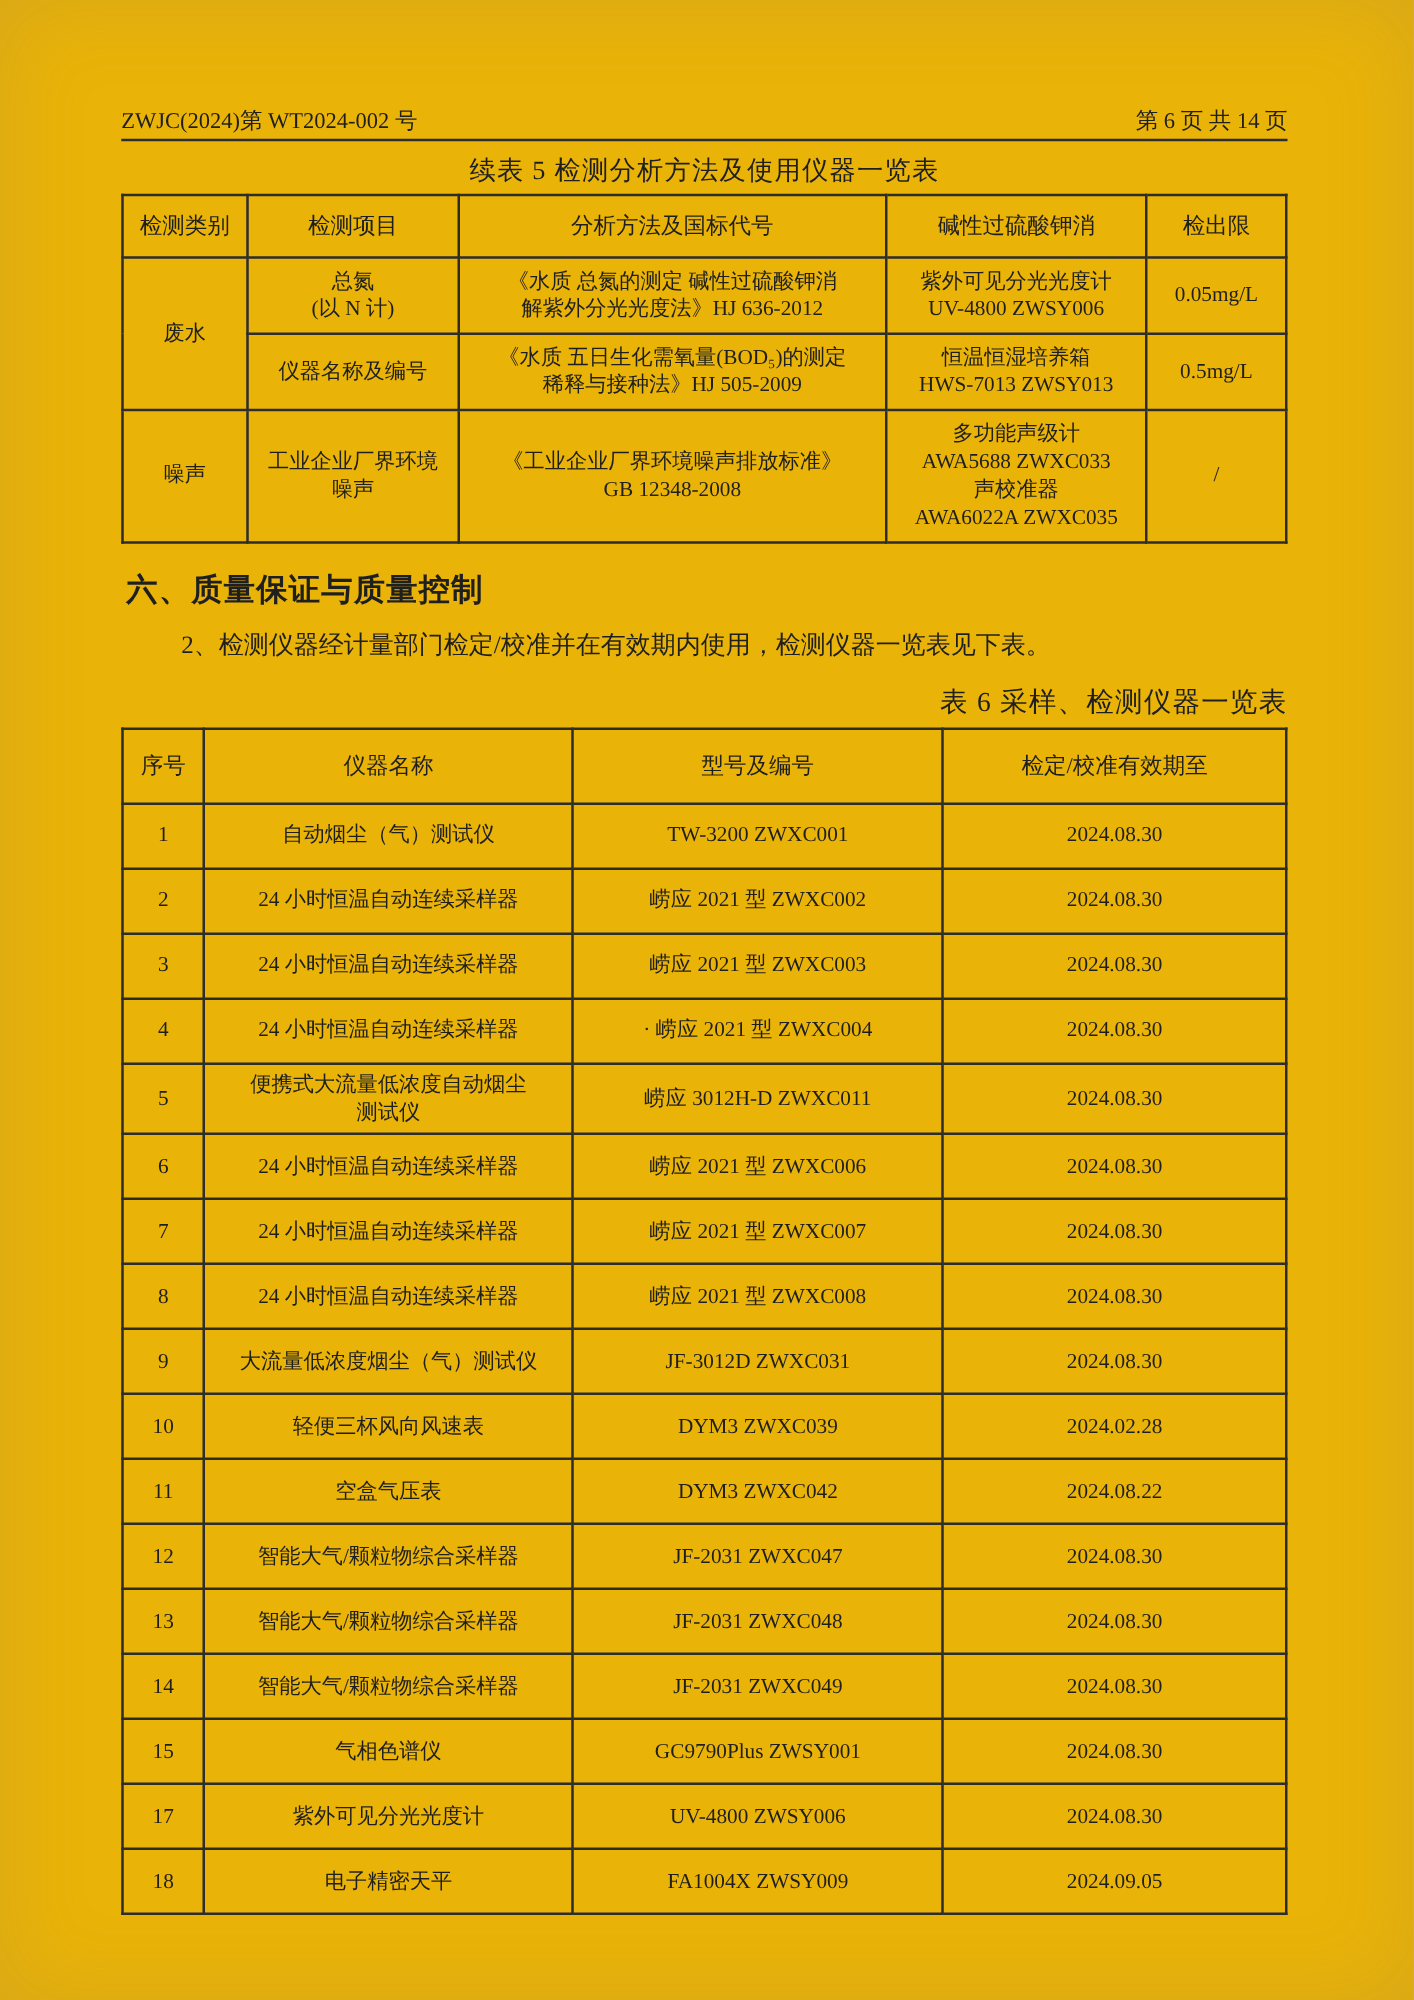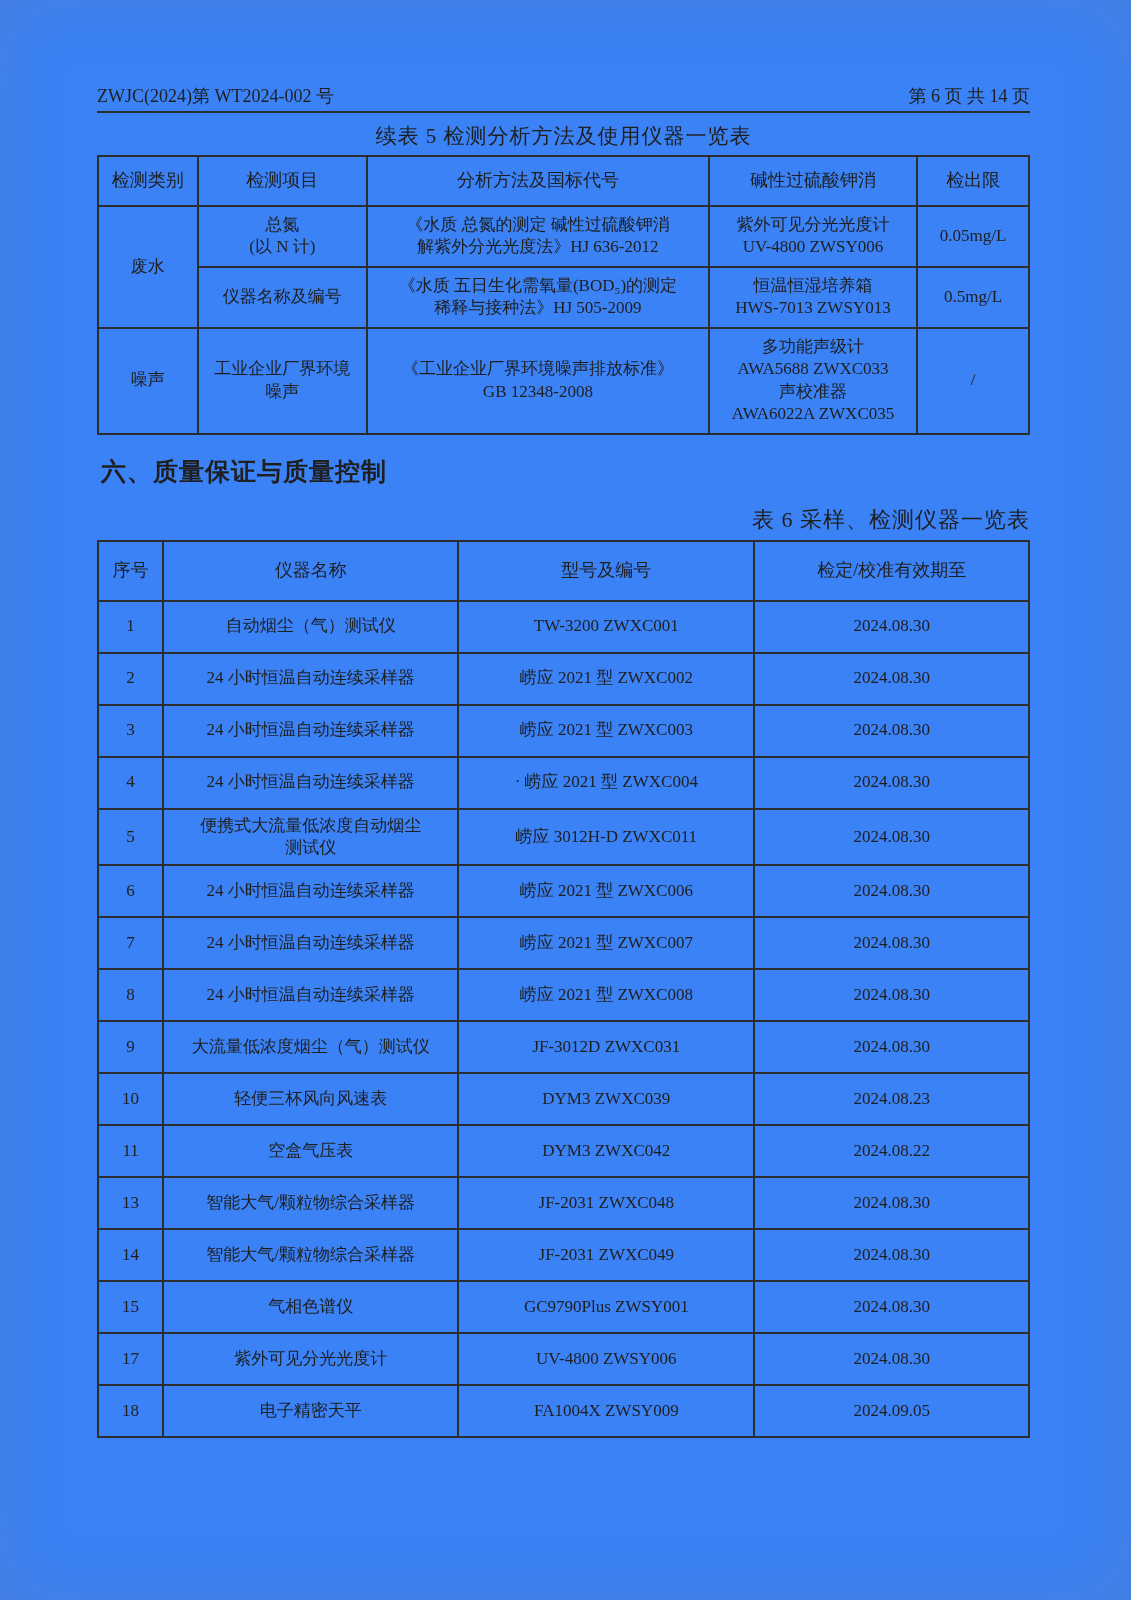--- a/index.html
+++ b/index.html
@@ -1,21 +1,21 @@
 <!DOCTYPE html>
 <html><head>
 <meta charset="utf-8">
 <style>
   html,body{margin:0;padding:0;}
   body{background:#c9c7c3;}
   .page{
     position:relative;
     width:1131px;height:1600px;
     margin:0 auto;
-    background:#3b82f6;
+    background:#eab308;
     box-shadow:inset 0 0 70px rgba(120,115,105,.18);
     box-sizing:border-box;
     padding:84px 101px 0 97px;
     font-family:"Liberation Serif","DejaVu Serif",serif;
     color:#1f1f1f;
     overflow:hidden;
   }
   .doc-header{
     display:flex;justify-content:space-between;align-items:flex-end;
     border-bottom:2px solid #2d2d2d;
@@ -107,20 +107,21 @@
         <td class="pre">多功能声级计
 AWA5688 ZWXC033
 声校准器
 AWA6022A ZWXC035</td>
         <td>/</td>
       </tr>
     </tbody>
   </table>
 
   <div class="section-heading">六、质量保证与质量控制</div>
+  <p class="para">2、检测仪器经计量部门检定/校准并在有效期内使用，检测仪器一览表见下表。</p>
 
   <div class="t-title t6-title">表 6 采样、检测仪器一览表</div>
 
   <table id="t6">
     <colgroup>
       <col style="width:7%">
         <col style="width:31.7%">
         <col style="width:31.8%">
         <col style="width:29.5%">
     </colgroup>
@@ -185,29 +186,35 @@
         <tr>
           <td class="pre">9</td>
           <td class="pre">大流量低浓度烟尘（气）测试仪</td>
           <td class="pre">JF-3012D ZWXC031</td>
           <td class="pre">2024.08.30</td>
         </tr>
         <tr>
           <td class="pre">10</td>
           <td class="pre">轻便三杯风向风速表</td>
           <td class="pre">DYM3 ZWXC039</td>
-          <td class="pre">2024.08.23</td>
+          <td class="pre">2024.02.28</td>
         </tr>
         <tr>
           <td class="pre">11</td>
           <td class="pre">空盒气压表</td>
           <td class="pre">DYM3 ZWXC042</td>
           <td class="pre">2024.08.22</td>
         </tr>
         <tr>
+          <td class="pre">12</td>
+          <td class="pre">智能大气/颗粒物综合采样器</td>
+          <td class="pre">JF-2031 ZWXC047</td>
+          <td class="pre">2024.08.30</td>
+        </tr>
+        <tr>
           <td class="pre">13</td>
           <td class="pre">智能大气/颗粒物综合采样器</td>
           <td class="pre">JF-2031 ZWXC048</td>
           <td class="pre">2024.08.30</td>
         </tr>
         <tr>
           <td class="pre">14</td>
           <td class="pre">智能大气/颗粒物综合采样器</td>
           <td class="pre">JF-2031 ZWXC049</td>
           <td class="pre">2024.08.30</td>

